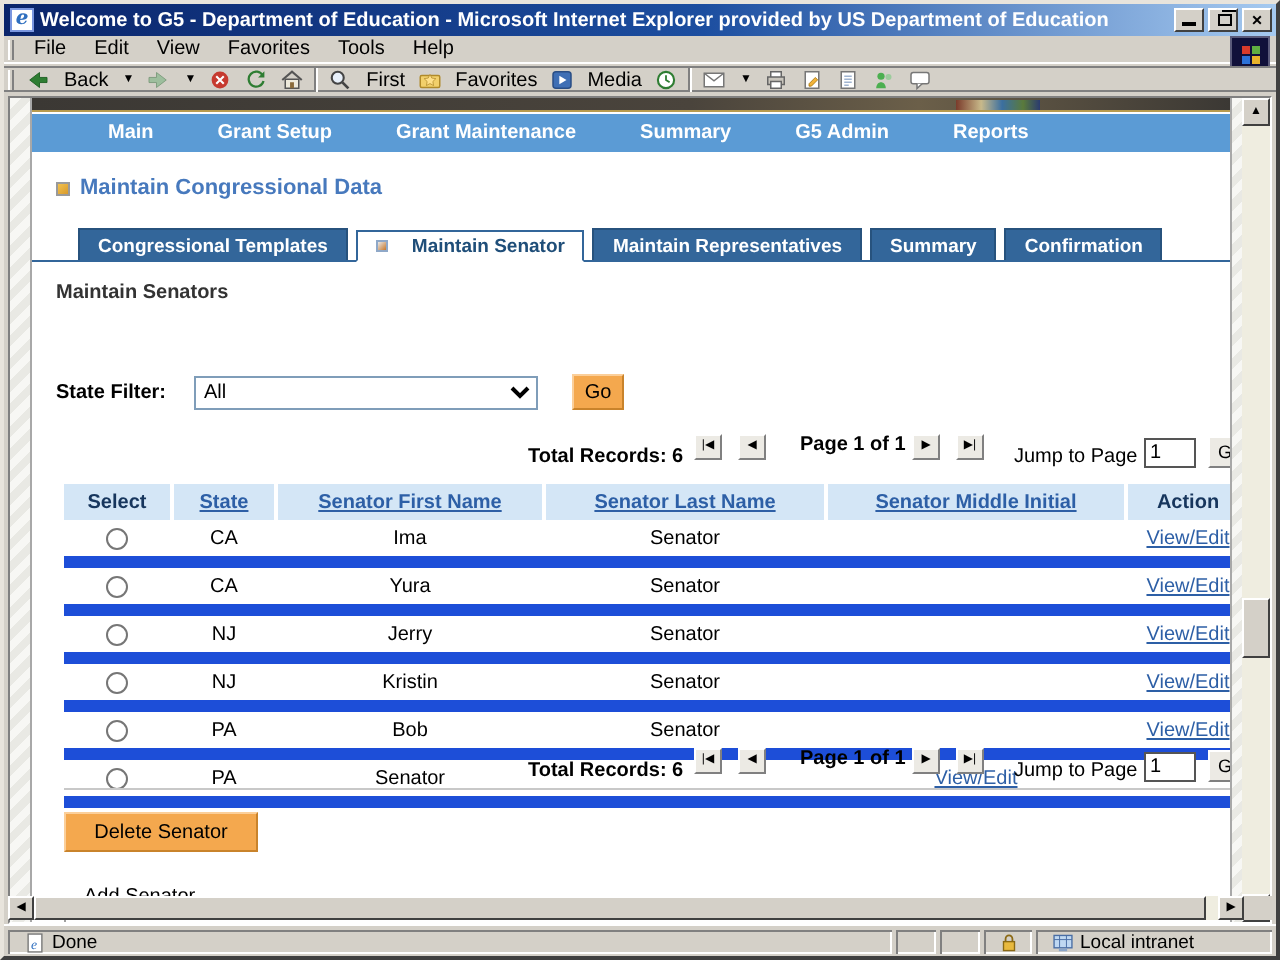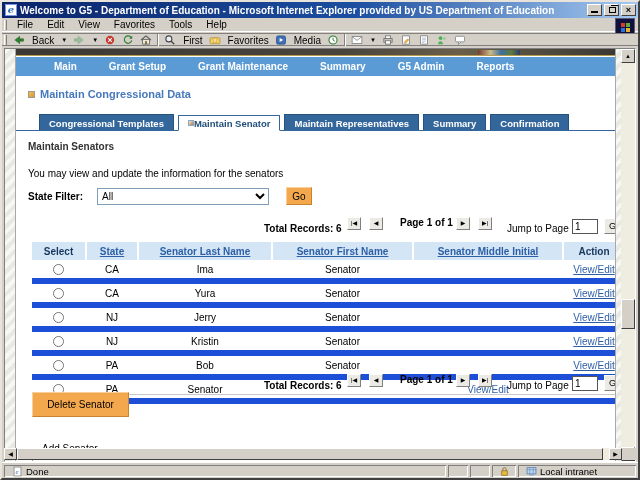--- a/index.html
+++ b/index.html
@@ -69,21 +69,21 @@
 
   .page-heading { position:absolute; top:39px; left:12px; display:flex; align-items:center; gap:5px;
                   color:#4779BD; font-weight:bold; font-size:11px; }
   .bullet-icon { width:7px; height:7px; border:1px solid #9A9A9A; background:linear-gradient(135deg,#F2C14E,#D89A2B); }
 
   .tabbar { position:absolute; top:65px; left:0; right:0; height:17px; border-bottom:1px solid #33669A;
             padding-left:23px; display:flex; align-items:flex-end; gap:4px; }
   .tab { height:16px; background:#33669A; color:#fff; font-weight:bold; font-size:9.5px;
          border:1px solid #27527D; border-bottom:none; padding:3px 9px 0 9px; white-space:nowrap; }
   .tab.active { background:#fff; color:#1F4E79; border:1px solid #33669A; border-bottom:1px solid #fff;
-                position:relative; top:1px; display:flex; align-items:center; gap:0; padding-top:0; }
+                position:relative; top:1px; display:flex; align-items:center; gap:12px; padding-top:0; }
   .tab-icon { width:6px; height:6px; border:1px solid #8FA8C8; background:linear-gradient(135deg,#E8E8E8,#C8782B); }
 
   .section-title { position:absolute; top:92px; left:12px; font-weight:bold; font-size:10px; color:#333; }
   .description  { position:absolute; top:119px; left:12px; font-size:10px; }
 
   .filter-row { position:absolute; top:138px; left:12px; display:flex; align-items:center; }
   .filter-label { font-weight:bold; font-size:10px; }
   .state-select { margin-left:14px; width:172px; height:17px; font-size:10px;
                   border:1px solid #7F9DB9; background:#fff; font-family:"Liberation Sans",sans-serif; }
   .btn-orange { background:#F4A84E; border:1px solid; border-color:#FBCF9A #C9832B #C9832B #FBCF9A;
@@ -110,21 +110,21 @@
   .thead .tcell { background:#D4E6F6; font-weight:bold; padding:4px 0 3px; text-align:center; }
   .tcell { text-align:center; font-size:10px; }
   .tbody-row { border-bottom:6px solid #1d4ed8; }
   .tbody-row .tcell { padding:4px 0; height:18px; }
   .hdr-link { color:#2D5FA6; }
   .hdr-plain { color:#17365D; }
   .ve-link { color:#2D5FA6; }
   input[type=radio] { width:11px; height:11px; margin:0; }
 
   .rule2 { position:absolute; top:345px; left:16px; width:592px; border-top:1px solid #C8C8C8; }
-  .delete-btn { position:absolute; top:343px; left:16px; width:97px; height:25px; padding:0; }
+  .delete-btn { position:absolute; top:357px; left:16px; width:97px; height:20px; padding:0; }
 
   .add-fieldset { position:absolute; top:399px; left:16px; width:584px; height:30px;
                   border:1px solid #A0A0A0; }
   .add-legend { position:absolute; top:-6px; left:6px; background:#fff; padding:0 3px; font-size:10px; }
   .partial-control { position:absolute; top:408px; left:105px; width:147px; height:3px; background:#4A4A4A; }
 
   
   .hscroll { position:absolute; left:2px; bottom:18px; width:632px; height:12px; background:#EFEDE0; display:flex; }
   .hbtn { width:13px; height:12px; background:#D4D0C8; border:1px solid; border-color:#fff #404040 #404040 #fff;
           font-size:6px; line-height:10px; text-align:center; flex:0 0 auto; }
@@ -301,21 +301,20 @@
         <span class="tab active">
           <span class="tab-icon"></span>
           <span>Maintain Senator</span>
         </span>
         <span class="tab">Maintain Representatives</span>
         <span class="tab">Summary</span>
         <span class="tab">Confirmation</span>
       </div>
 
       <div class="section-title">Maintain Senators</div>
-      <div class="description">You may view and update the information for the senators</div>
 
       <div class="filter-row">
         <span class="filter-label">State Filter:</span>
         <select class="state-select">
           <option>All</option>
         </select>
         <button class="btn-orange filter-go">Go</button>
       </div>
 
       <div class="pagerow pag-top">
@@ -327,22 +326,22 @@
         <button class="pag-btn pag-last">▶|</button>
         <span class="pag-jump">Jump to Page</span>
         <input class="pag-input" value="1" style="">
         <button class="pag-go">Go</button>
       </div>
 
       <div class="senator-table">
         <div class="trow thead">
           <span class="tcell hdr-plain">Select</span>
           <span class="tcell"><a class="hdr-link" href="#">State</a></span>
+          <span class="tcell"><a class="hdr-link" href="#">Senator First Name</a></span>
           <span class="tcell"><a class="hdr-link" href="#">Senator Last Name</a></span>
-          <span class="tcell"><a class="hdr-link" href="#">Senator First Name</a></span>
           <span class="tcell"><a class="hdr-link" href="#">Senator Middle Initial</a></span>
           <span class="tcell hdr-plain">Action</span>
         </div>
 
         <div class="trow tbody-row">
           <span class="tcell"><input type="radio" name="sel" style=""></span>
           <span class="tcell">CA</span>
           <span class="tcell">Ima</span>
           <span class="tcell">Senator</span>
           <span class="tcell"></span>

